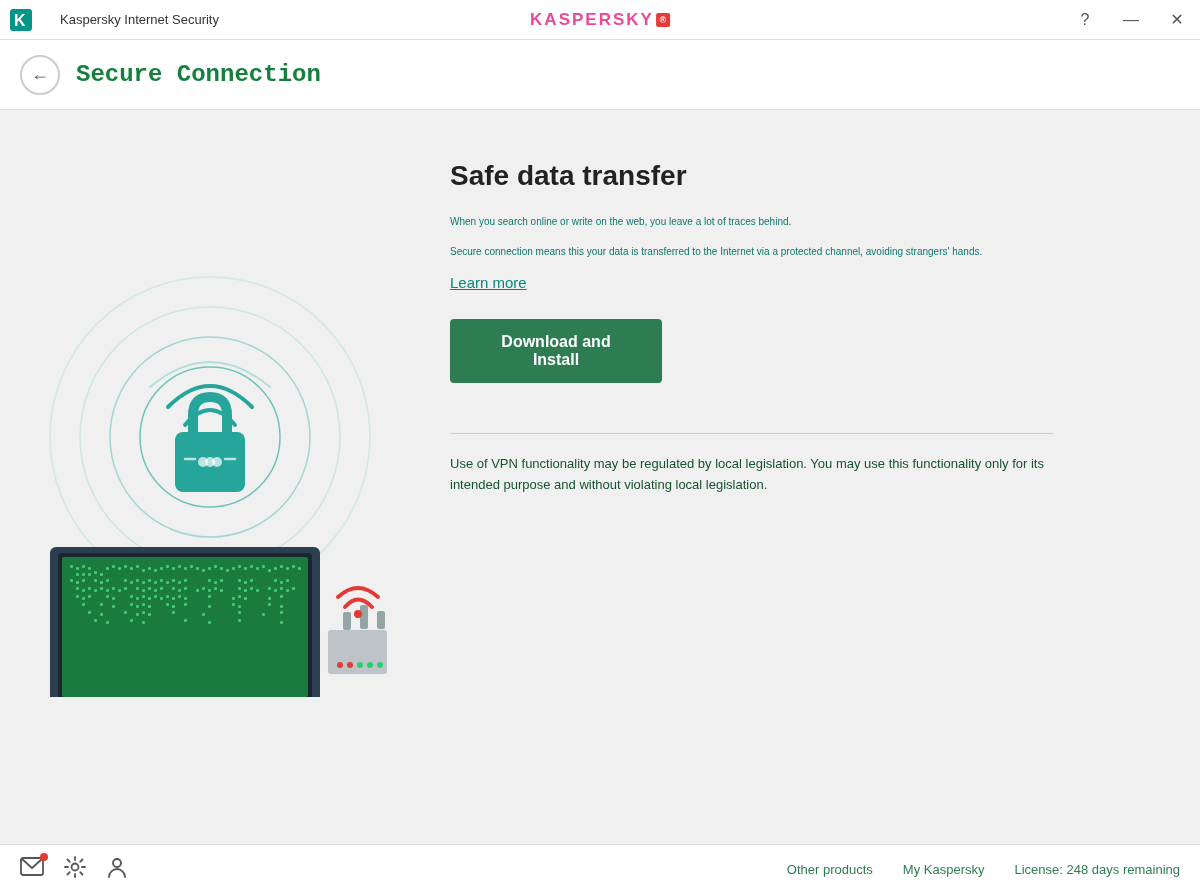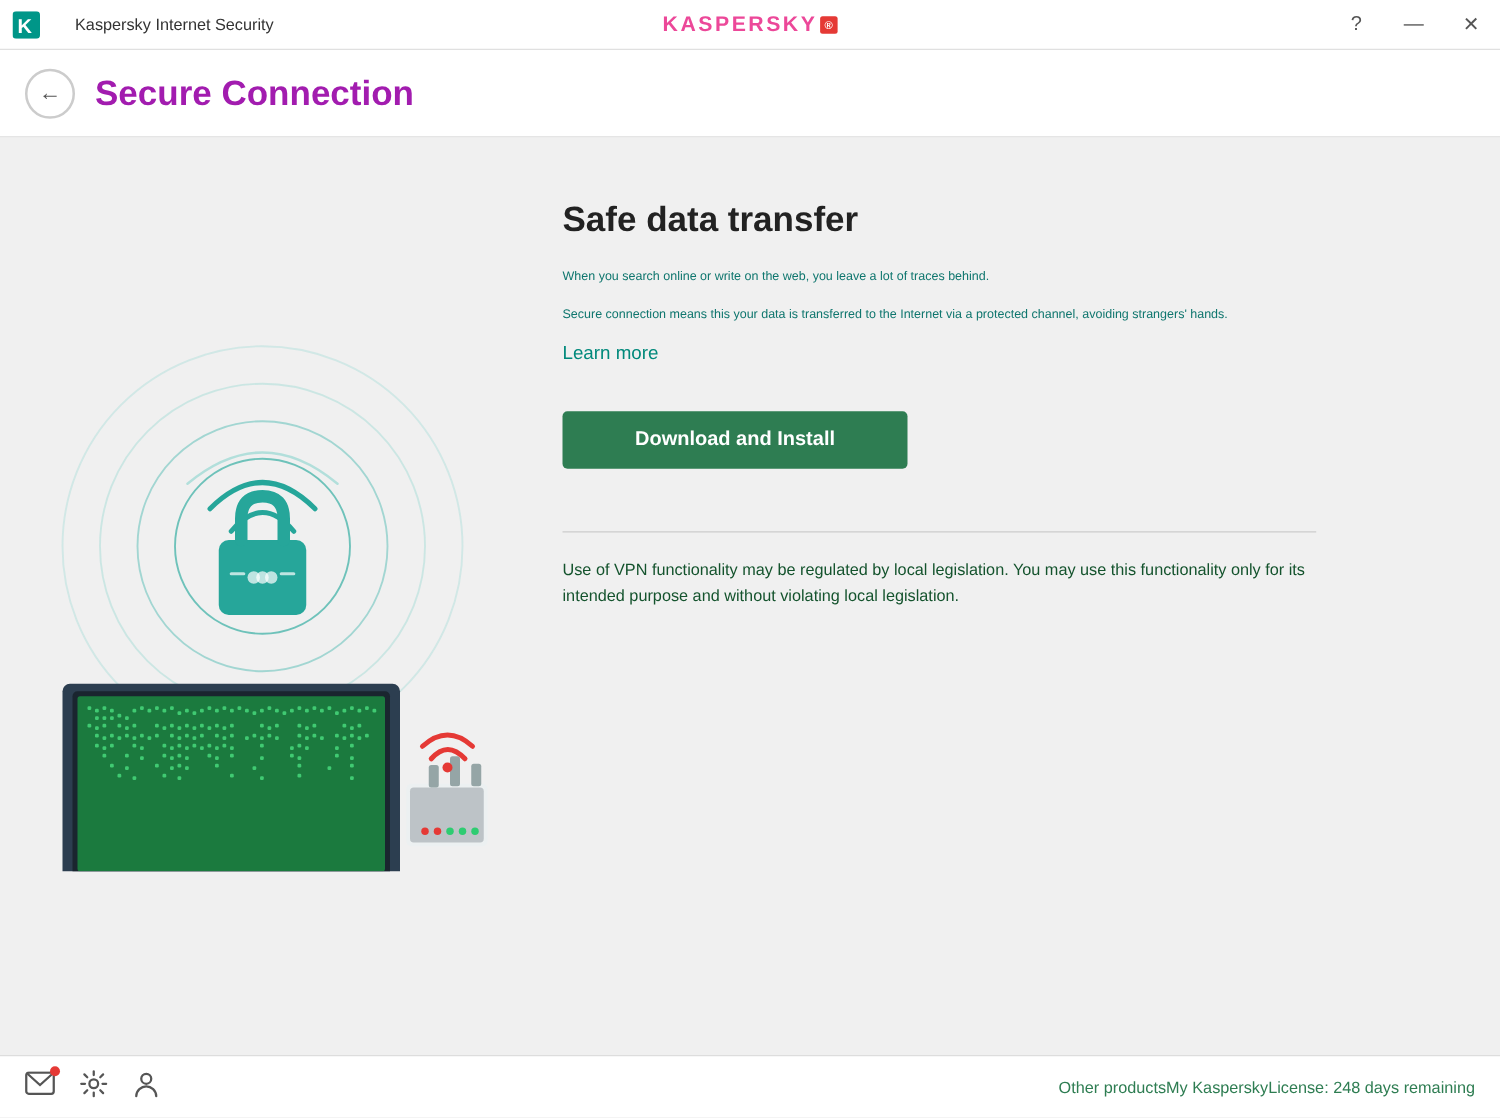--- a/index.html
+++ b/index.html
@@ -102,23 +102,24 @@
       display: flex;
       align-items: center;
       justify-content: center;
       cursor: pointer;
       background: none;
       margin-right: 16px;
       color: #555;
       font-size: 18px;
     }
     .nav-title {
-      font-size: 28px;
+      font-size: 24px;
       font-weight: 600;
-      color: #a21caf;
+      color: #15803d;
+      font-family: Liberation Mono, monospace;
     }
 
     
     .main-content {
       flex: 1;
       background: #f0f0f0;
       display: flex;
       align-items: stretch;
       position: relative;
     }
@@ -159,37 +160,38 @@
     .feature-desc {
       font-size: 10px;
       color: #0f766e;
       line-height: 1.6;
       margin-bottom: 14px;
       max-width: 620px;
     }
 
     .learn-more-link {
       color: #00897b;
+      text-decoration: underline;
       font-size: 15px;
       cursor: pointer;
-      margin-bottom: 38px;
+      margin-bottom: 28px;
       display: inline-block;
     }
 
     .download-btn {
       background: #2e7d52;
       color: #fff;
       border: none;
       border-radius: 4px;
       padding: 14px 30px;
       font-size: 16px;
       font-weight: 600;
       cursor: pointer;
       display: inline-block;
-      width: 276px;
+      width: 212px;
       text-align: center;
       margin-bottom: 40px;
     }
 
     .separator {
       border: none;
       border-top: 1px solid #ccc;
       margin: 10px 0 20px 0;
       width: 90%;
     }
@@ -228,20 +230,21 @@
       right: -4px;
       width: 8px;
       height: 8px;
       background: #e53935;
       border-radius: 50%;
     }
     .footer-right {
       margin-left: auto;
       display: flex;
       align-items: center;
+      gap: 30px;
     }
     .footer-link {
       font-size: 13px;
       color: #2e7d52;
       cursor: pointer;
       text-decoration: none;
     }
     .footer-license {
       font-size: 13px;
       color: #2e7d52;

